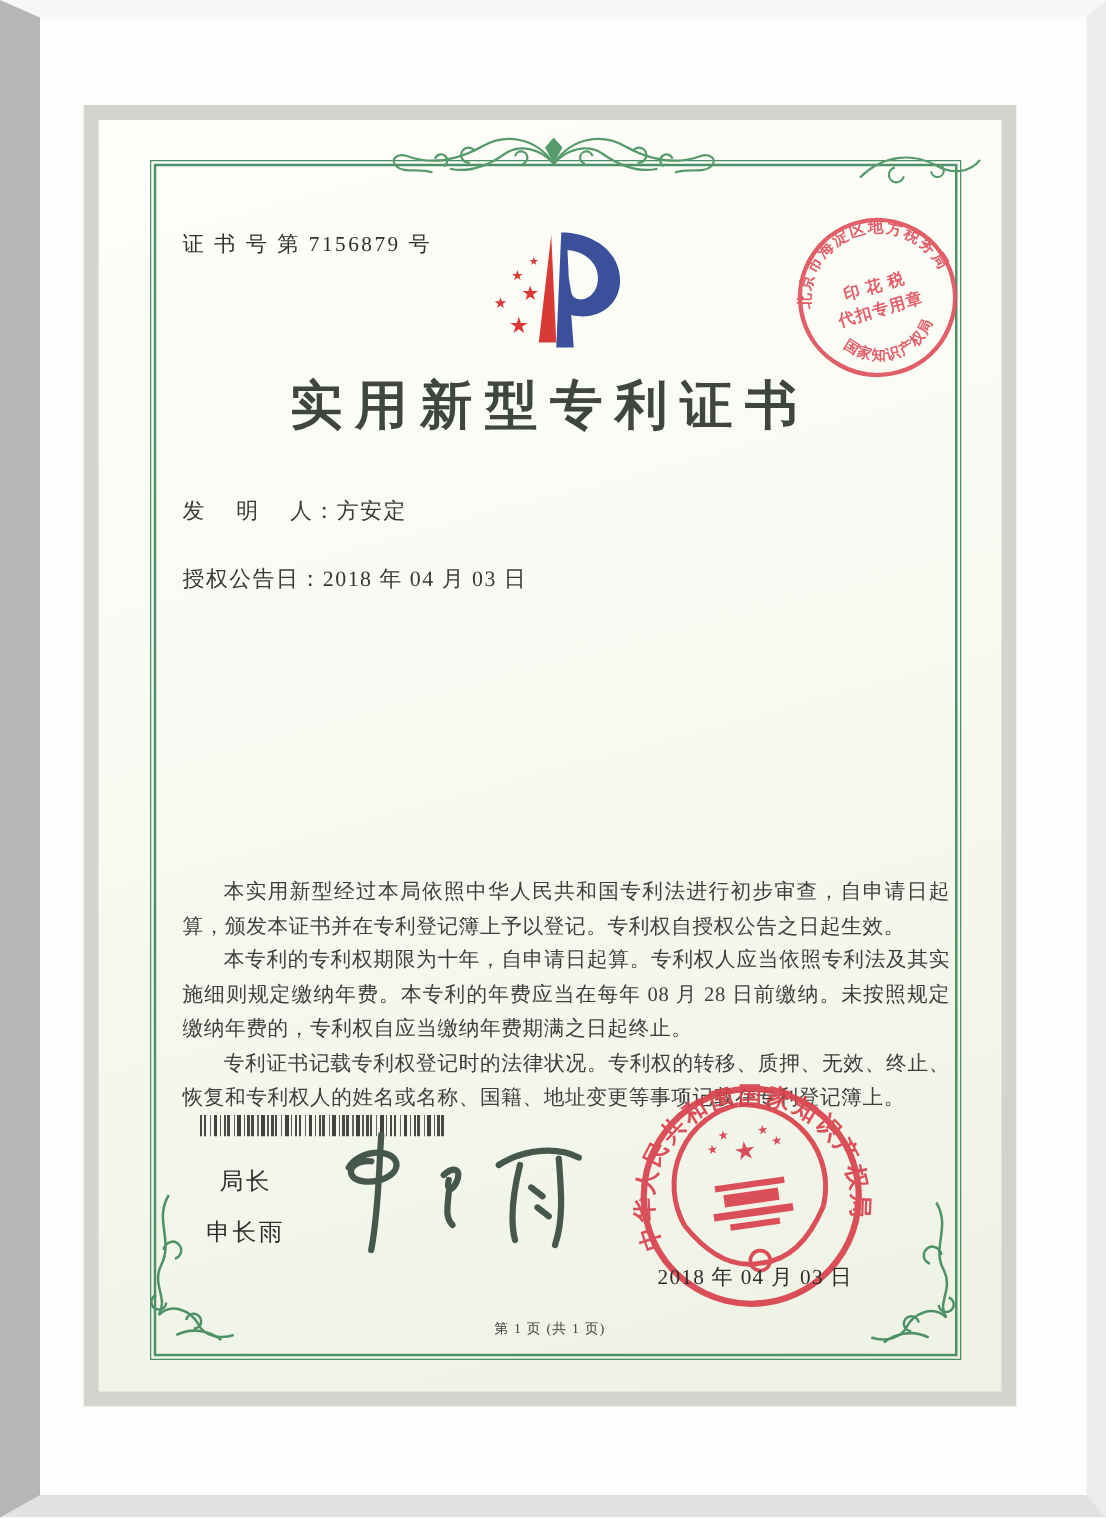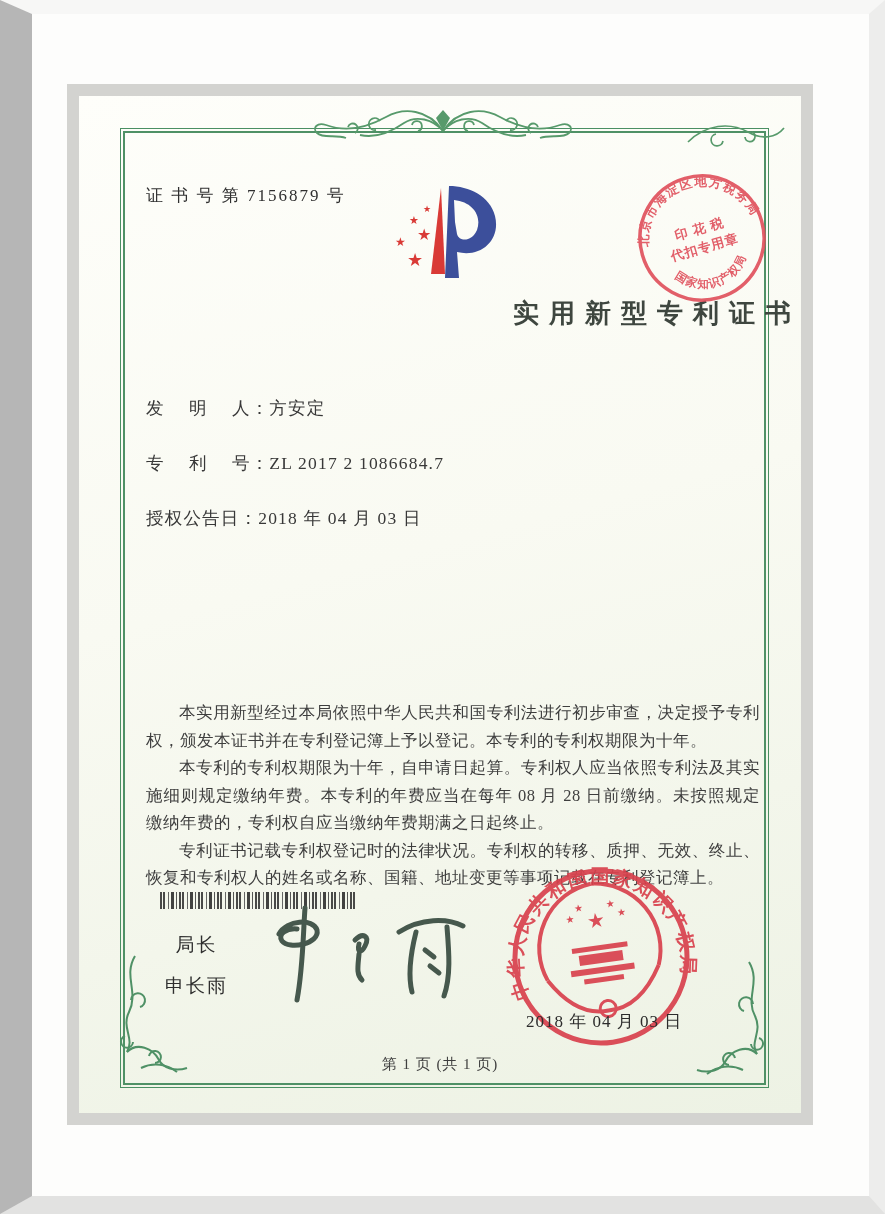--- a/index.html
+++ b/index.html
@@ -44,21 +44,21 @@
   .ornament{position:absolute;z-index:2;}
   .cert-no{
     position:absolute;left:67px;top:88px;
     font-size:17px;letter-spacing:2px;color:#2f2f2f;
   }
   .logo{position:absolute;left:300px;top:86px;width:140px;height:104px;}
   .tax-stamp{position:absolute;left:548px;top:67px;width:150px;height:150px;z-index:3;
     transform:rotate(-16deg);opacity:.92;}
   .title{
     position:absolute;left:0;right:0;top:200px;
-    text-align:right;font-size:26px;font-weight:700;
+    text-align:center;font-size:42px;font-weight:700;
     letter-spacing:10px;color:#3e463f;
   }
   .fields{position:absolute;left:67px;top:300px;right:60px;}
   .field{height:55px;font-size:17.5px;letter-spacing:1.2px;color:#383838;}
   .paragraphs{
     position:absolute;left:67px;top:603px;width:614px;
     font-size:16.5px;line-height:27.5px;color:#3e3e3e;
     text-align:justify;
   }
   .paragraphs p{margin:0;text-indent:2em;letter-spacing:0.5px;}
@@ -73,21 +73,21 @@
     opacity:.85;
   }
   .signer{position:absolute;left:86px;top:836px;font-size:19px;color:#2e2e2e;letter-spacing:2px;text-align:center;}
   .signer div{margin-bottom:15px;}
   .signature{position:absolute;left:170px;top:798px;width:250px;height:118px;z-index:4;}
   .office-seal{position:absolute;left:422px;top:761px;width:200px;height:200px;z-index:3;
     transform:rotate(-8deg);opacity:.92;}
   .issue-date{position:absolute;left:447px;top:914px;font-size:17px;color:#2c2c2c;
     letter-spacing:1px;z-index:5;}
   .page-info{position:absolute;left:0;right:0;top:959px;text-align:center;
-    font-size:15px;color:#3f3f3f;letter-spacing:1px;}
+    font-size:11px;color:#3f3f3f;letter-spacing:1px;}
   .seal-ring-text{font-size:19px;font-weight:700;letter-spacing:2.5px;
     font-family:"Liberation Serif","DejaVu Serif",serif;}
   .stamp-ring-text{font-size:12.5px;font-weight:700;letter-spacing:1.5px;}
   .stamp-ring-text2{font-size:11.5px;font-weight:700;letter-spacing:1px;}
   .stamp-center{font-size:13px;font-weight:700;letter-spacing:1px;}
 </style>
 </head>
 <body>
 
 <div class="photo">
@@ -174,26 +174,25 @@
             <textPath href="#stamp-bottom-arc" startOffset="50%" text-anchor="middle">国家知识产权局</textPath>
           </text>
           <text x="75" y="70" text-anchor="middle" class="stamp-center" fill="#e0525e">印 花 税</text>
           <text x="75" y="89" text-anchor="middle" class="stamp-center" fill="#e0525e">代扣专用章</text>
         </svg>
 
         <div class="title">实用新型专利证书</div>
 
         <div class="fields">
           <div class="field"><span>发　 明　 人：</span><span>方安定</span></div>
-          <div class="field"><span>专　 利　 号：</span><span>ZL 2017 2 1086684.7</span></div>
           <div class="field"><span>授权公告日：</span><span>2018 年 04 月 03 日</span></div>
         </div>
 
         <div class="paragraphs">
-          <p>本实用新型经过本局依照中华人民共和国专利法进行初步审查，决定授予专利权，颁发本证书并在专利登记簿上予以登记。本专利的专利权期限为十年。</p>
+          <p>本实用新型经过本局依照中华人民共和国专利法进行初步审查，自申请日起算，颁发本证书并在专利登记簿上予以登记。专利权自授权公告之日起生效。</p>
           <p>本专利的专利权期限为十年，自申请日起算。专利权人应当依照专利法及其实施细则规定缴纳年费。本专利的年费应当在每年 08 月 28 日前缴纳。未按照规定缴纳年费的，专利权自应当缴纳年费期满之日起终止。</p>
           <p>专利证书记载专利权登记时的法律状况。专利权的转移、质押、无效、终止、恢复和专利权人的姓名或名称、国籍、地址变更等事项记载在专利登记簿上。</p>
         </div>
 
         <div class="barcode"></div>
 
         <div class="signer">
           <div>局长</div>
           <div>申长雨</div>
         </div>

